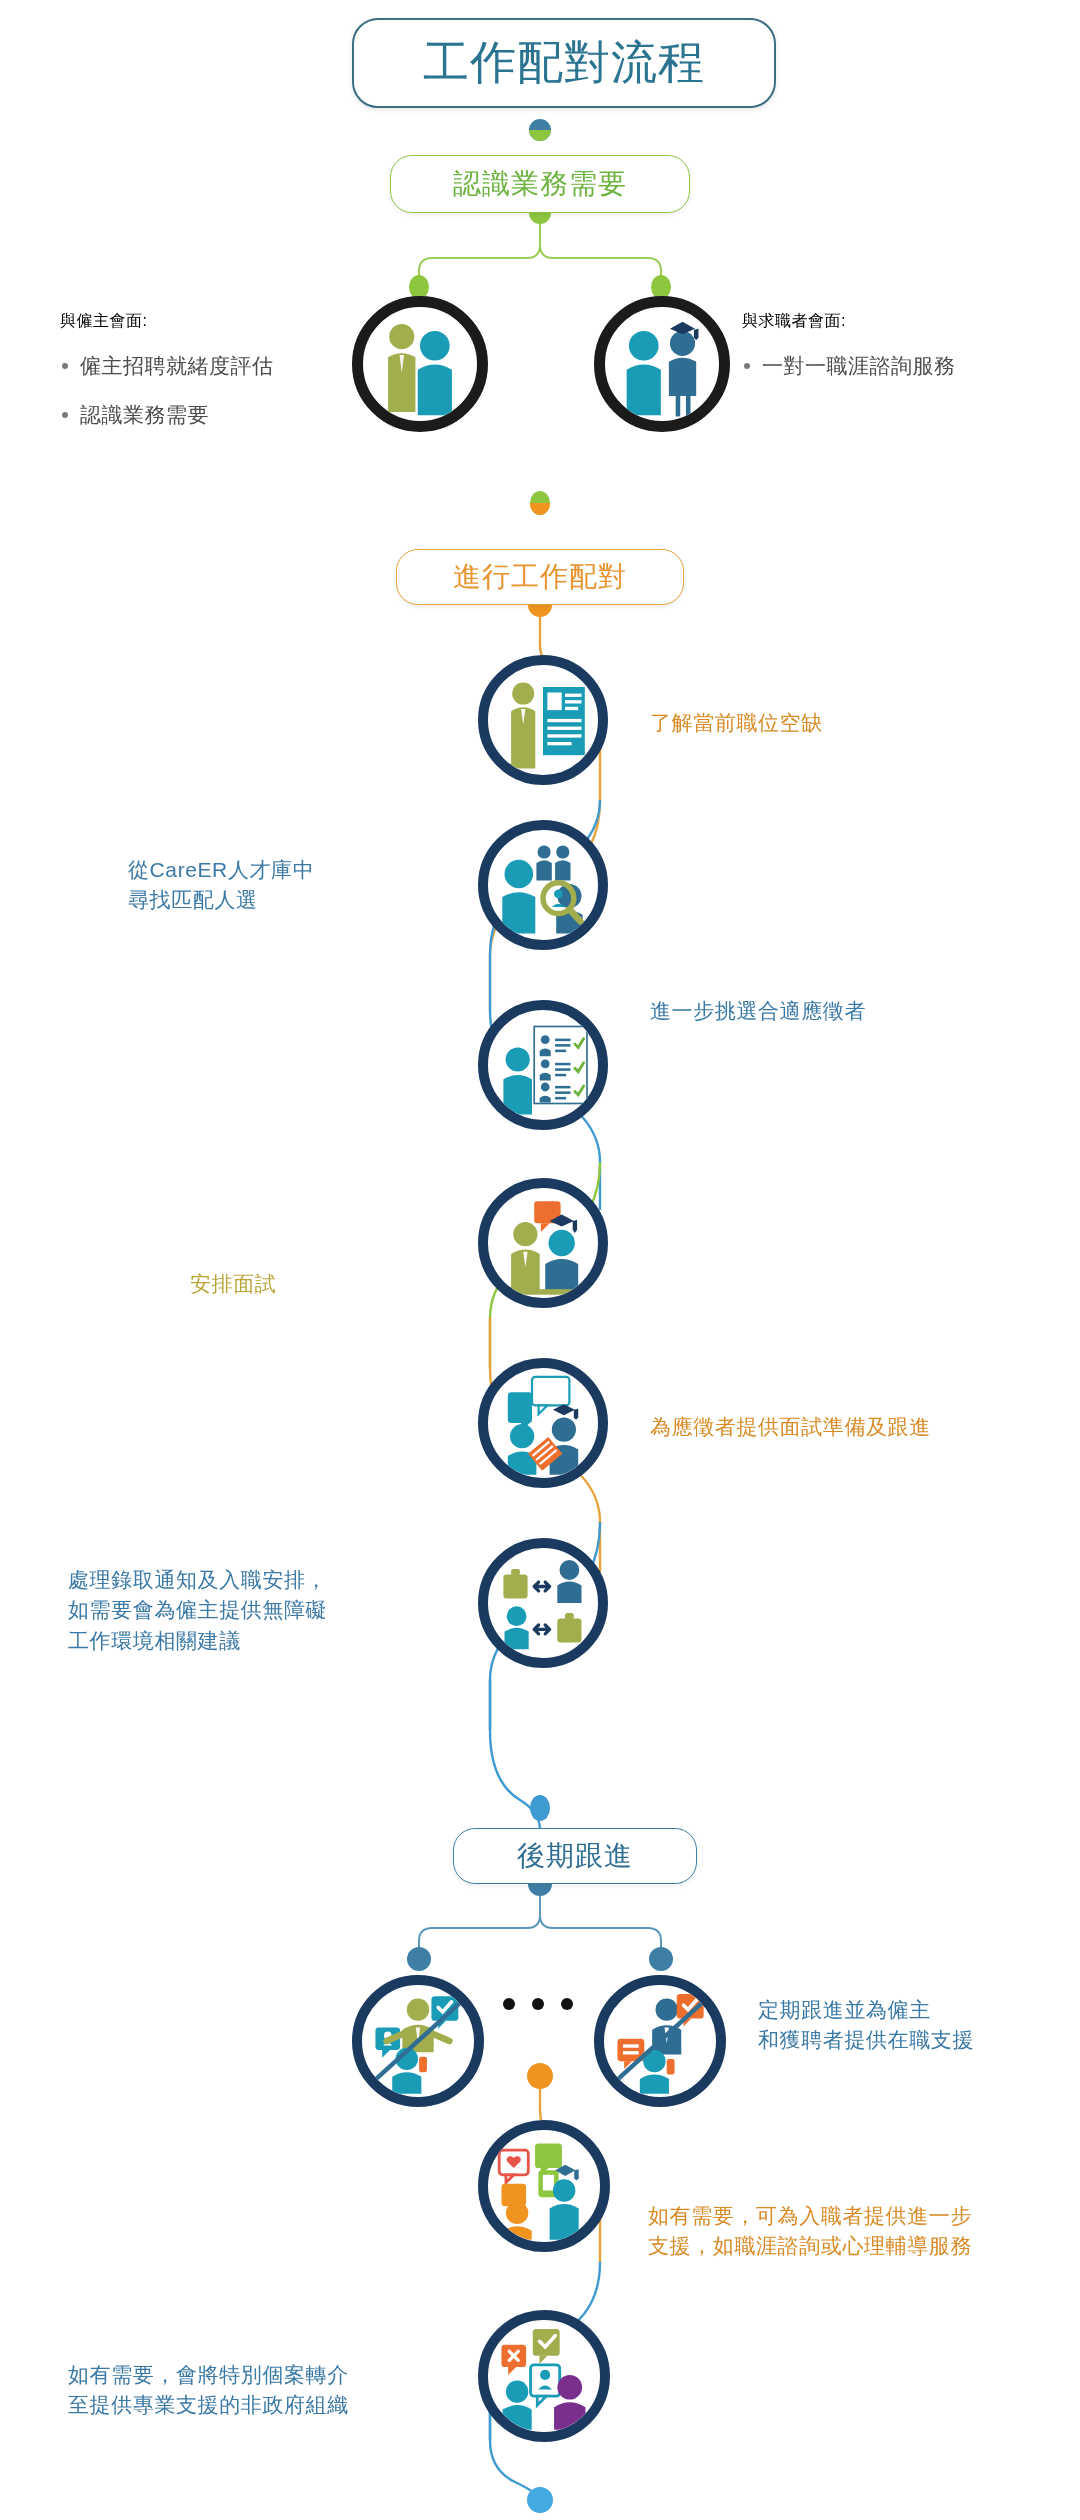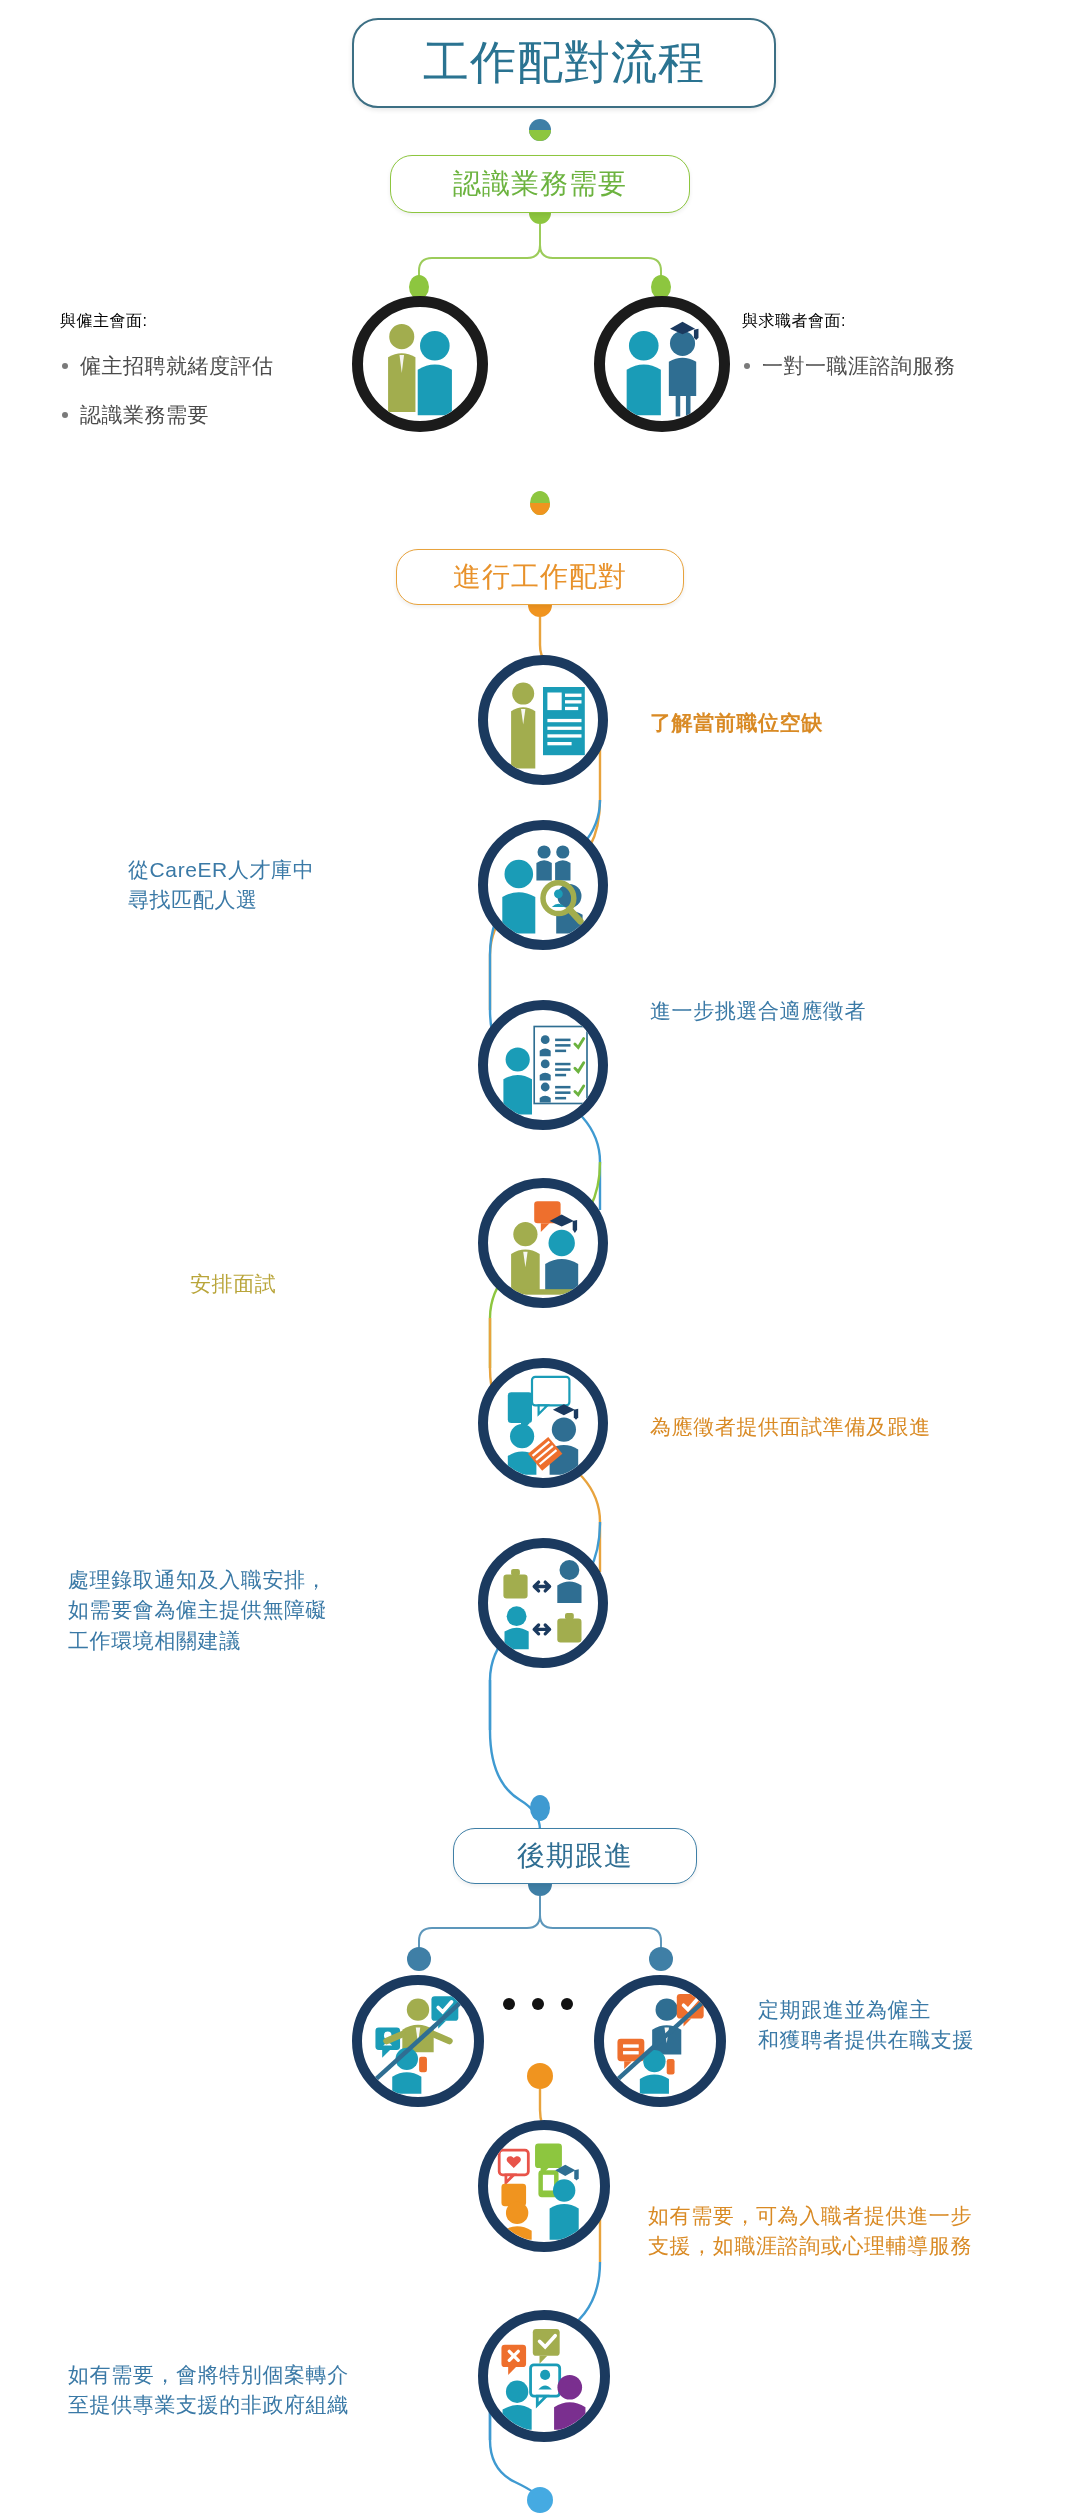--- a/index.html
+++ b/index.html
@@ -208,21 +208,21 @@
       <rect x="54" y="25" width="13" height="16" fill="#ffffff"></rect>
       <rect x="70" y="26" width="15" height="3" fill="#ffffff"></rect>
       <rect x="70" y="32" width="15" height="3" fill="#ffffff"></rect>
       <rect x="70" y="38" width="12" height="3" fill="#ffffff"></rect>
       <rect x="54" y="49" width="31" height="3" fill="#ffffff"></rect>
       <rect x="54" y="56" width="31" height="3" fill="#ffffff"></rect>
       <rect x="54" y="63" width="31" height="3" fill="#ffffff"></rect>
       <rect x="54" y="70" width="22" height="3" fill="#ffffff"></rect>
     </svg>
   </div>
-  <div class="step-label c-orange" style="left:650px; top:708px; width:330px;font-weight:bold;">了解當前職位空缺</div>
+  <div class="step-label c-orange" style="left:650px; top:708px; width:330px;">了解當前職位空缺</div>
 
   <div class="icon-circle navy" style="left:478px; top:820px; width:130px; height:130px;">
     <svg class="ic-inner" viewBox="0 0 100 100">
       <circle cx="51" cy="20" r="6" fill="#2f6e92"></circle>
       <path d="M44 30 q7-5 14 0 v16 h-14 z" fill="#2f6e92"></path>
       <circle cx="68" cy="20" r="6" fill="#2f6e92"></circle>
       <path d="M61 30 q7-5 14 0 v16 h-14 z" fill="#2f6e92"></path>
       <circle cx="28" cy="40" r="13" fill="#1a9cb7"></circle>
       <path d="M13 61 q15-9 30 0 v33 h-30 z" fill="#1a9cb7"></path>
       <circle cx="74" cy="60" r="11" fill="#2f6e92"></circle>

